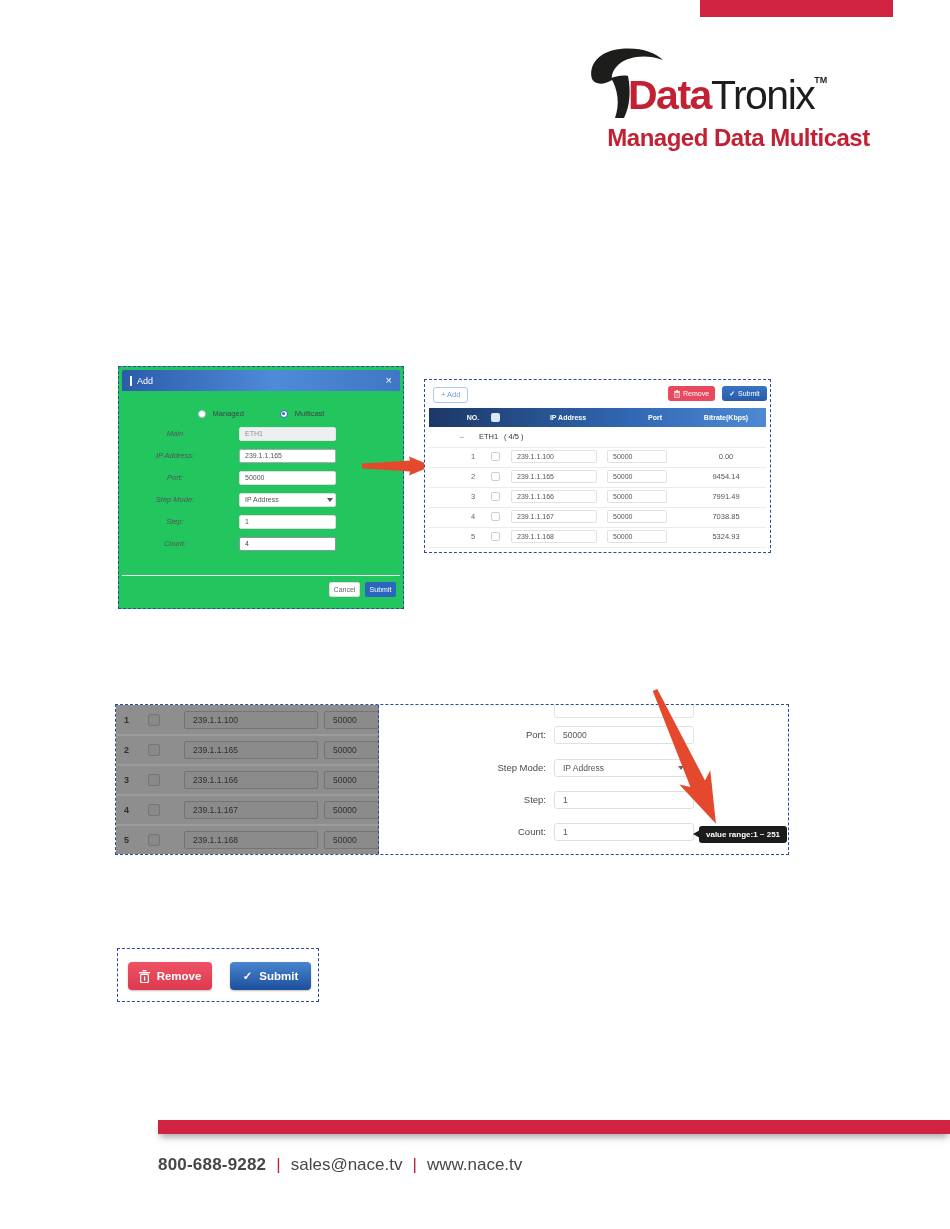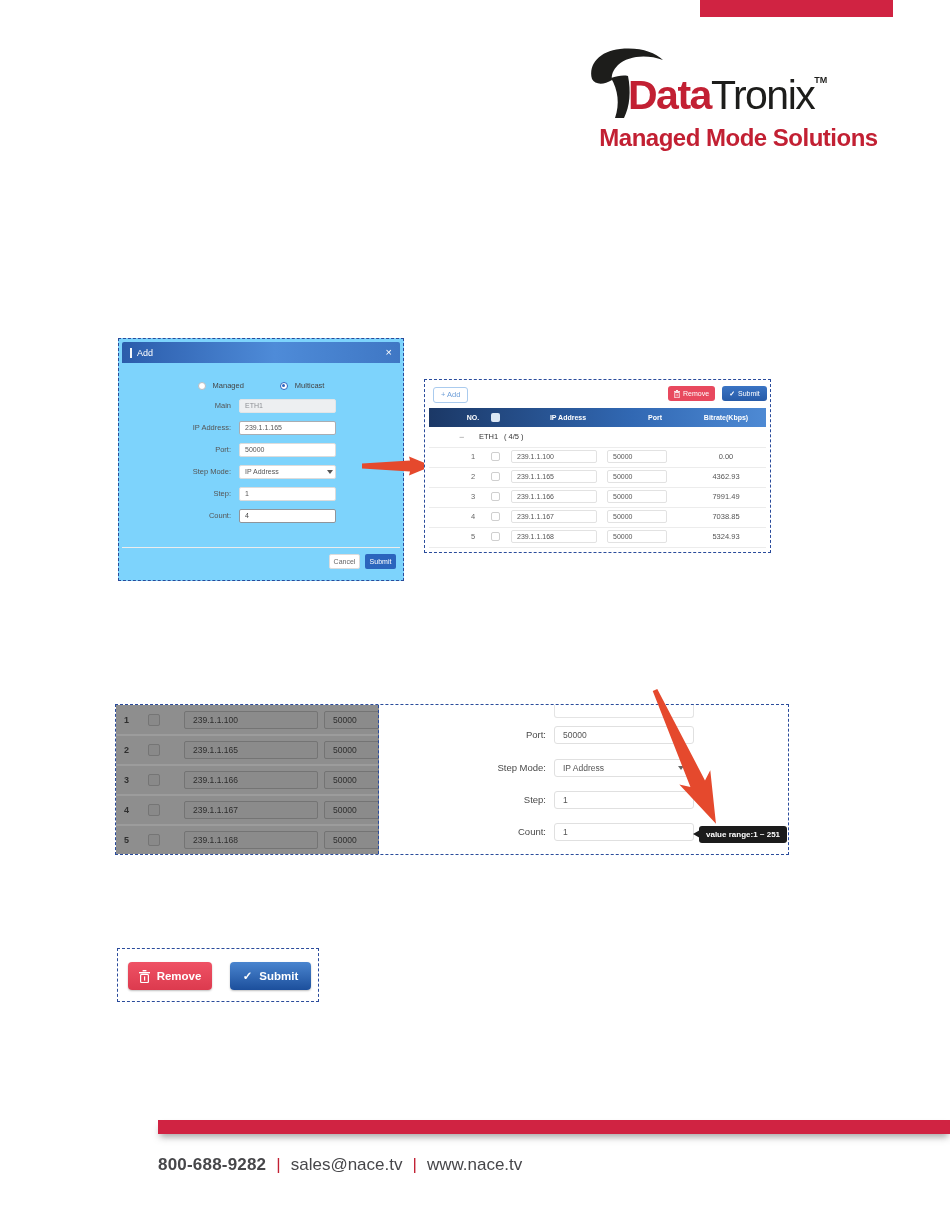--- a/index.html
+++ b/index.html
@@ -22,36 +22,36 @@
             letter-spacing:-1.5px;color:#1d1d1b;white-space:nowrap;}
   .word-data{color:#c22033;}
   .word-tronix{font-weight:500;}
   .word-tm{font-size:9px;vertical-align:26px;font-weight:bold;color:#1d1d1b;letter-spacing:0;}
   .tagline{position:absolute;left:12px;top:78px;width:285px;text-align:center;
            font-size:24px;font-weight:bold;color:#c22033;letter-spacing:-.5px;white-space:nowrap;}
 
   .dashed{border:1.5px dashed #2a4b9b;box-sizing:border-box;}
 
   
-  .dialog{position:absolute;left:118px;top:338px;width:286px;height:243px;background:#7dd3fc;}
+  .dialog{position:absolute;left:118px;top:366px;width:286px;height:243px;background:#22c55e;}
   .dlg-titlebar{position:absolute;left:3px;right:3px;top:3px;height:21px;border-radius:2px 2px 0 0;
     background:linear-gradient(90deg,#2b5cab 0%,#4e8bd8 55%,#3f77c4 100%);
     display:flex;align-items:center;padding:0 8px;box-sizing:border-box;}
   .dlg-accent{width:2px;height:10px;background:#fff;opacity:.95;margin-right:5px;}
   .dlg-title{color:#fff;font-size:9px;}
   .dlg-close{margin-left:auto;color:#fff;font-size:11px;line-height:11px;cursor:pointer;}
   .radio-row{position:absolute;left:0;right:0;top:42px;display:flex;justify-content:center;
              align-items:center;gap:7px;font-size:7.5px;color:#444;}
   .radio{width:8px;height:8px;border-radius:50%;border:1px solid #b9bcc0;background:#fff;box-sizing:border-box;}
   .radio.checked{border:1px solid #2d66c0;position:relative;}
   .radio.checked::after{content:"";position:absolute;left:1.5px;top:1.5px;width:3px;height:3px;
                         border-radius:50%;background:#2d66c0;}
   .radio-gap{width:22px;}
   .f-row{position:absolute;left:0;width:100%;height:14px;}
-  .f-label{position:absolute;left:0;width:112px;text-align:right;font-size:7.5px;color:#555;line-height:14px;}
+  .f-label{position:absolute;left:0;width:112px;text-align:center;font-size:7.5px;color:#555;line-height:14px;font-style:italic;}
   .f-input{position:absolute;left:120px;width:97px;height:14px;box-sizing:border-box;border:1px solid #dcdcdc;
            border-radius:2px;font-size:7px;color:#555;line-height:12px;padding-left:5px;background:#fff;}
   .f-input.disabled{background:#edeff1;border-color:#e2e5e7;color:#8d9094;}
   .f-input.active{border-color:#a9adb2;}
   .f-input.focus{border-color:#8f959b;color:#444;}
   .chev{position:absolute;right:6px;top:5px;width:0;height:0;border-left:3px solid transparent;
         border-right:3px solid transparent;border-top:4px solid #555;}
   .dlg-divider{position:absolute;left:3px;right:3px;top:208px;height:1px;background:#ececec;}
   .dlg-btn{position:absolute;top:215px;height:15px;box-sizing:border-box;border-radius:2px;
            font-size:7px;text-align:center;line-height:14px;cursor:pointer;}
@@ -133,21 +133,21 @@
 <div class="page">
 
   <div class="top-bar"></div>
 
   <div class="logo">
     <svg width="120" height="110" viewBox="0 0 120 110">
       <path d="M8,33 C4,18 16,5 36,3 C56,1 70,6 79,14 C62,8 44,10 34,19 C29,24 27,29 28,34 C20,39 11,39 8,33 Z" fill="#1d1d1b"></path>
       <path d="M27,32 C33,30 39,29 44,30 C47,45 46,60 40,72 L31,72 C36,58 34,44 27,32 Z" fill="#1d1d1b"></path>
     </svg>
     <div class="wordmark"><span class="word-data">Data</span><span class="word-tronix">Tronix</span><span class="word-tm">TM</span></div>
-    <div class="tagline">Managed Mode Solutions</div>
+    <div class="tagline">Managed Data Multicast</div>
   </div>
 
   <div class="dialog dashed">
     <div class="dlg-titlebar">
       <span class="dlg-accent"></span>
       <span class="dlg-title">Add</span>
       <span class="dlg-close">×</span>
     </div>
     <div class="radio-row">
       <span class="radio"></span>
@@ -226,21 +226,21 @@
       <span class="t-cb"></span>
       <span class="t-ip">239.1.1.100</span>
       <span class="t-port">50000</span>
       <span class="t-br">0.00</span>
     </div>
     <div class="t-row" style="top:87px">
       <span class="t-no">2</span>
       <span class="t-cb"></span>
       <span class="t-ip">239.1.1.165</span>
       <span class="t-port">50000</span>
-      <span class="t-br">4362.93</span>
+      <span class="t-br">9454.14</span>
     </div>
     <div class="t-row" style="top:107px">
       <span class="t-no">3</span>
       <span class="t-cb"></span>
       <span class="t-ip">239.1.1.166</span>
       <span class="t-port">50000</span>
       <span class="t-br">7991.49</span>
     </div>
     <div class="t-row" style="top:127px">
       <span class="t-no">4</span>

